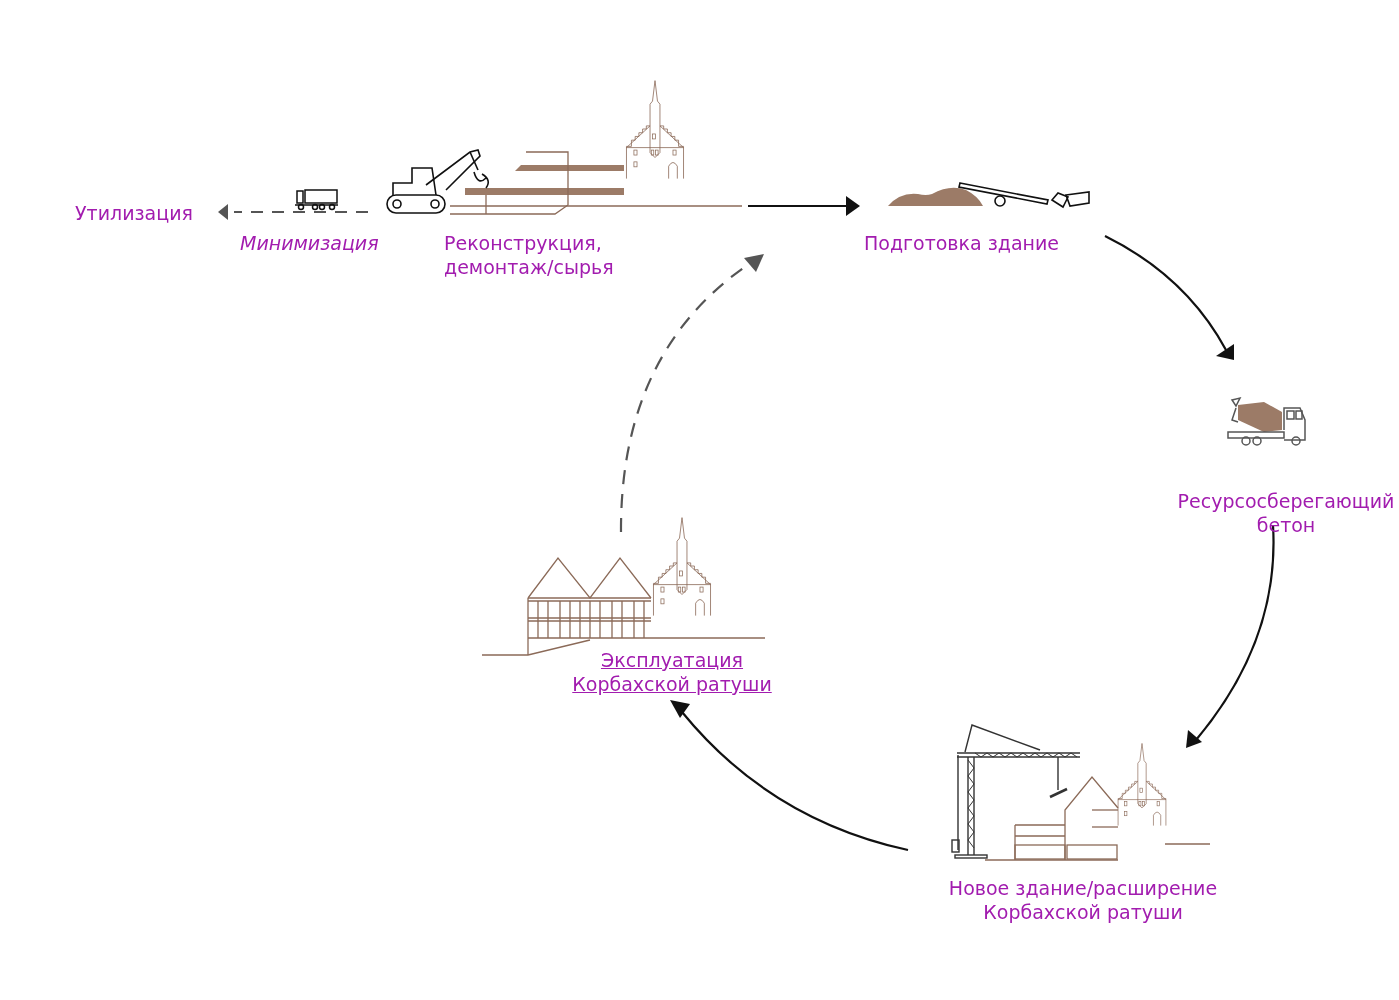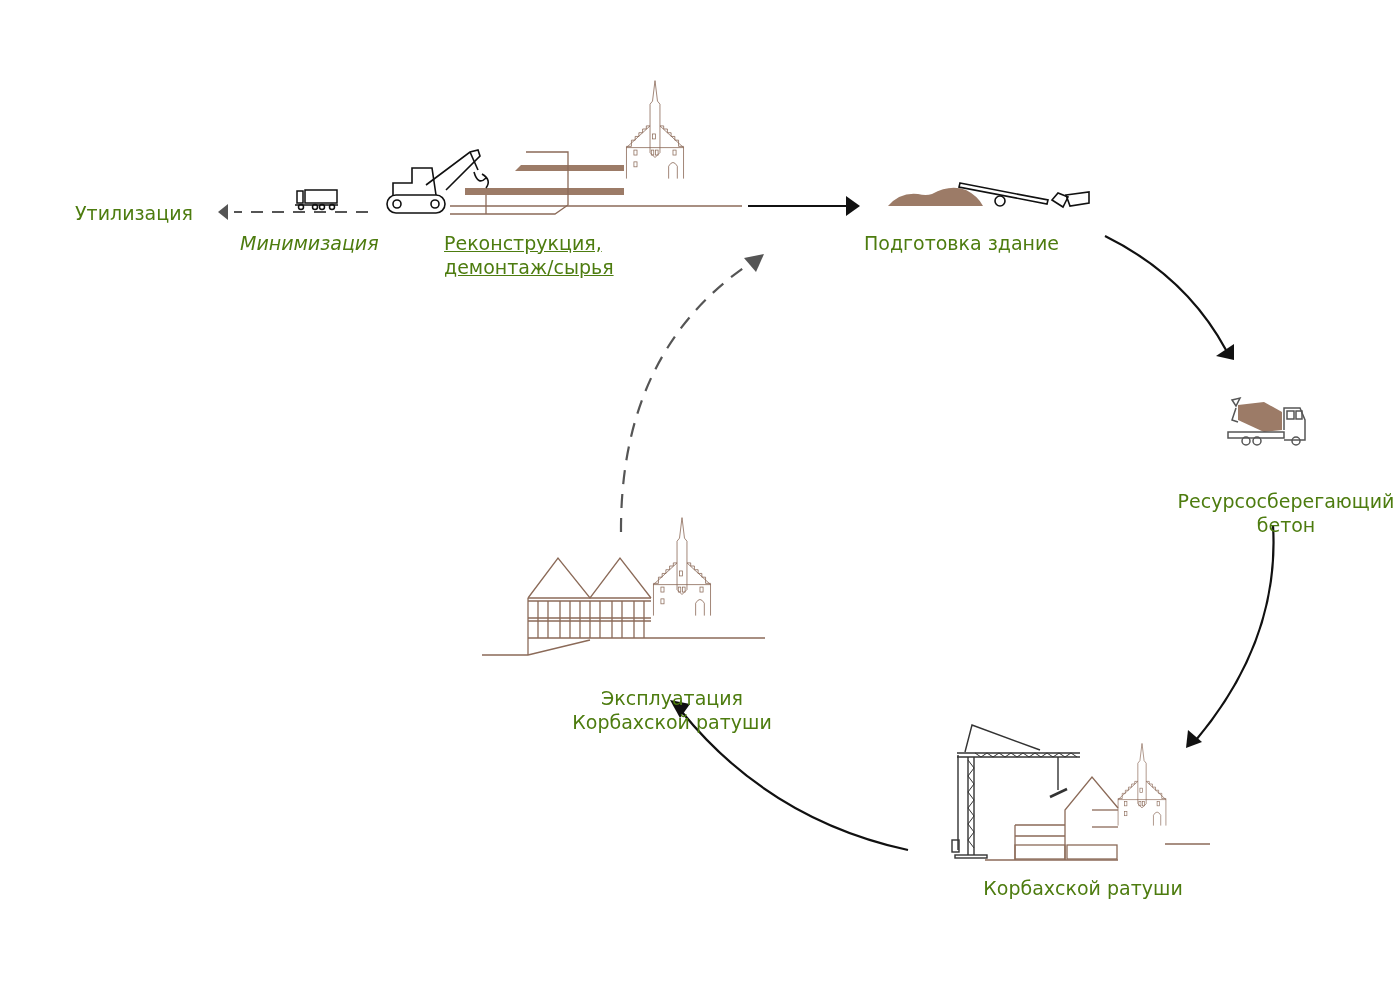--- a/index.html
+++ b/index.html
@@ -1,19 +1,19 @@
 <!DOCTYPE html>
 <html><head>
 <meta charset="utf-8">
 <style>
   html, body { margin:0; padding:0; background:#ffffff; }
   body { width:1399px; height:1000px; position:relative; overflow:hidden;
          font-family:"DejaVu Sans","Liberation Sans",sans-serif; color:#1b1f2a; }
   svg.diagram { position:absolute; left:0; top:0; }
-  .lbl { position:absolute; font-size:19px; line-height:24px; color:#4d7c0f; white-space:nowrap; }
+  .lbl { position:absolute; font-size:19px; line-height:24px; color:#a21caf; white-space:nowrap; }
   .center { text-align:center; }
 </style>
 </head>
 <body>
 
 <svg class="diagram" width="1399" height="1000" viewBox="0 0 1399 1000">
   <defs>
     <symbol id="hall" viewBox="0 0 100 160">
 
       <path d="M50 2 L46 35 L42 40 L42 75 M50 2 L54 35 L58 40 L58 75" fill="none" stroke="#8b6a58" stroke-width="1.3"></path>
@@ -154,28 +154,29 @@
   <use href="#hall" x="651" y="494" width="62" height="144"></use>
 
   <g>
     <path d="M621 532 Q620 350 752 262" fill="none" stroke="#555" stroke-width="2.2" stroke-dasharray="14,10"></path>
     <polygon points="764,254 744,258 756,272" fill="#555"></polygon>
   </g>
 </svg>
 
 <div class="lbl" style="left:75px; top:201px;">Утилизация</div>
 <div class="lbl" style="left:240px; top:231px;font-style:italic;">Минимизация</div>
-<div class="lbl" style="left:444px; top:231px;text-decoration:underline;">
+<div class="lbl" style="left:444px; top:231px;">
   <div>Реконструкция,</div>
   <div>демонтаж/сырья</div>
 </div>
 <div class="lbl" style="left:864px; top:231px;">Подготовка здание</div>
 <div class="lbl center" style="left:1166px; top:461px; width:240px;margin-top:28px;">
   <div>Ресурсосберегающий</div>
   <div>бетон</div>
 </div>
 <div class="lbl center" style="left:930px; top:876px; width:306px;">
+  <div>Новое здание/расширение</div>
   <div>Корбахской ратуши</div>
 </div>
-<div class="lbl center" style="left:556px; top:686px; width:232px;">
+<div class="lbl center" style="left:556px; top:648px; width:232px;text-decoration:underline;">
   <div>Эксплуатация</div>
   <div>Корбахской ратуши</div>
 </div>
 
 </body></html>

